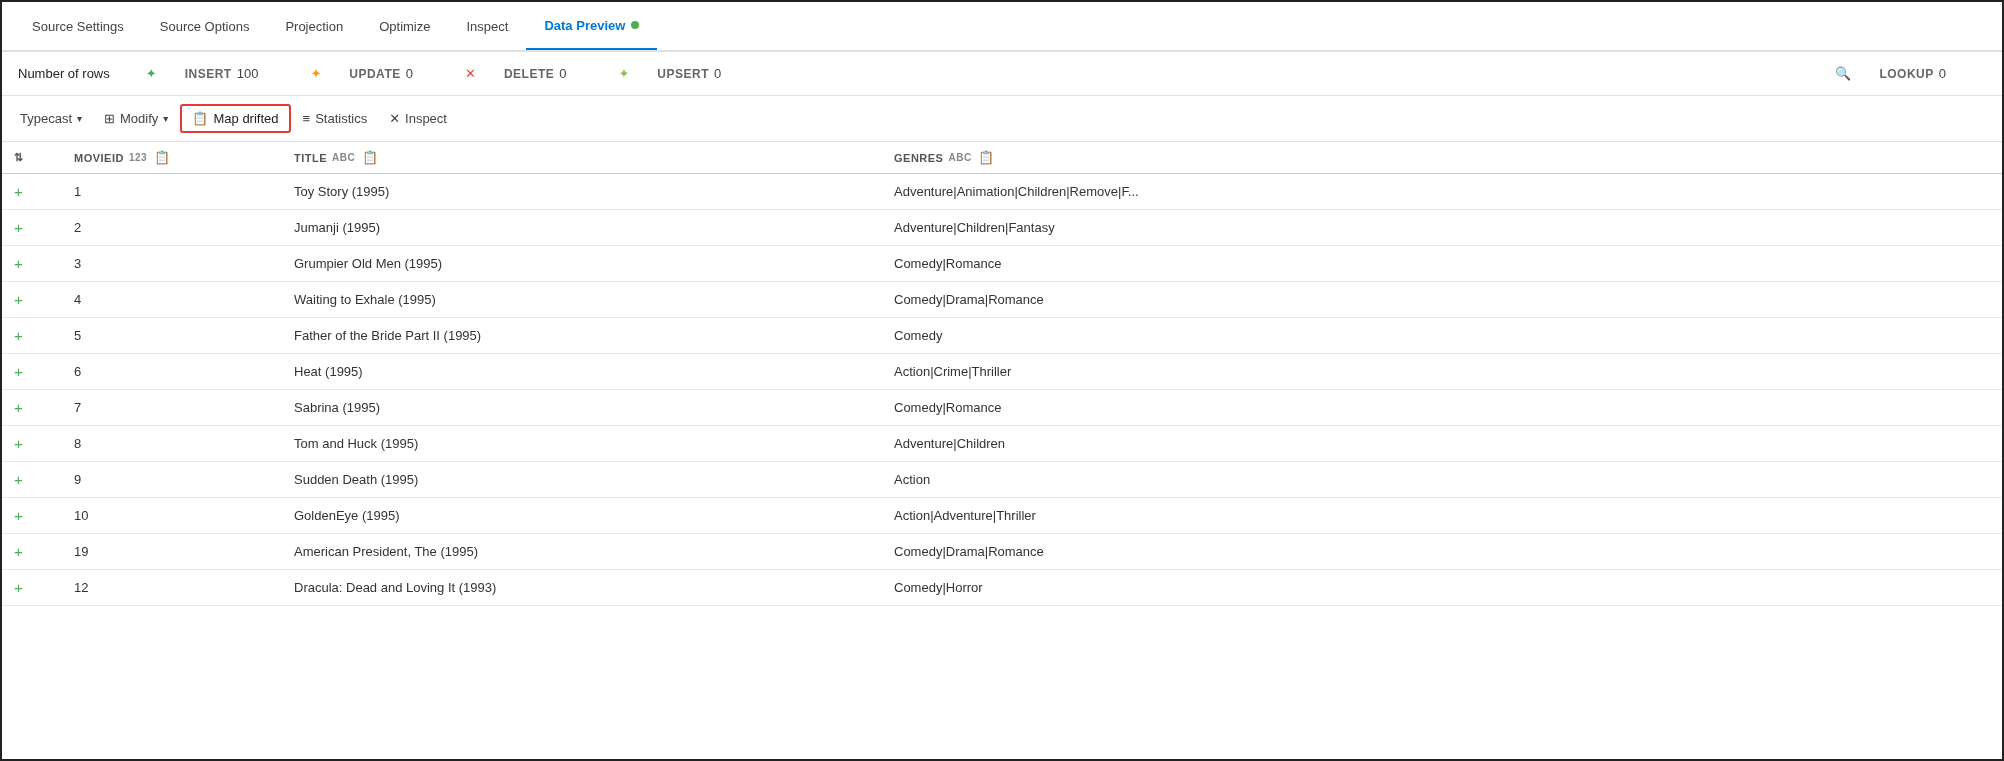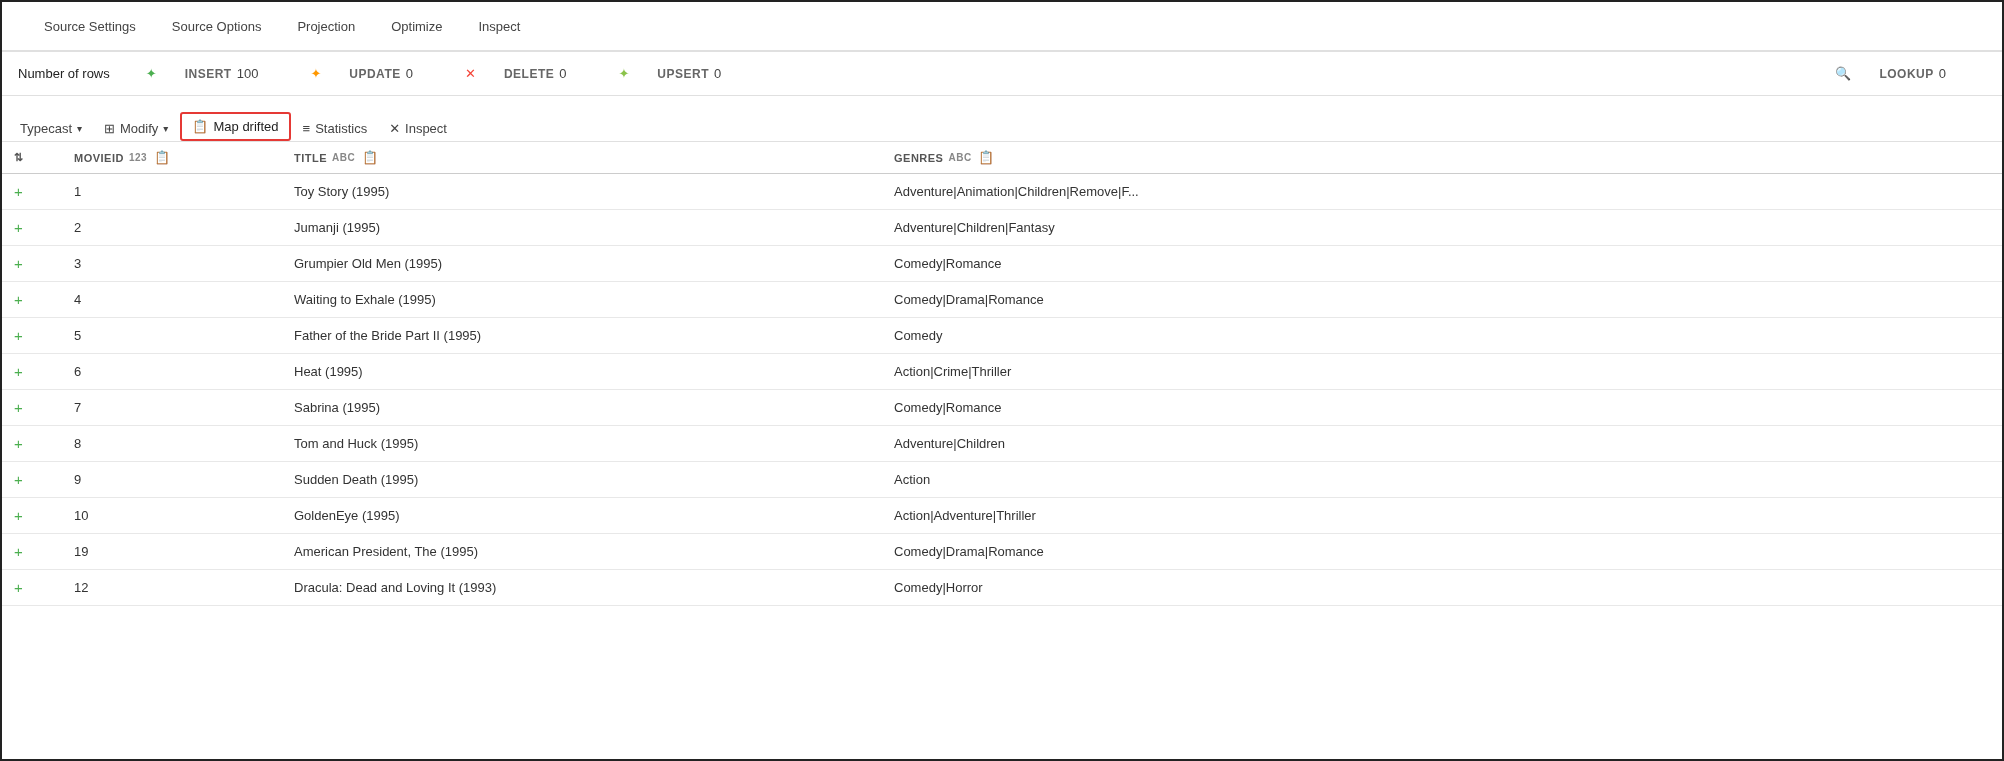--- a/index.html
+++ b/index.html
@@ -3,21 +3,21 @@
   <meta charset="utf-8">
   <style>
     * { box-sizing: border-box; margin: 0; padding: 0; }
     body { font-family: 'Segoe UI', Arial, sans-serif; font-size: 13px; background: #fff; color: #222; overflow: hidden; }
 
     
     .top-nav {
       display: flex;
       border-bottom: 2px solid #e0e0e0;
       height: 50px;
-      padding: 0 24px;
+      padding: 0 12px;
     }
     .nav-item {
       padding: 0 18px;
       height: 100%;
       display: flex;
       align-items: center;
       cursor: pointer;
       font-size: 13px;
       color: #444;
       white-space: nowrap;
@@ -63,21 +63,21 @@
     .insert-icon { color: #4caf50; }
     .update-icon { color: #ff9800; }
     .delete-icon { color: #f44336; }
     .upsert-icon { color: #8bc34a; }
     .lookup-icon { color: #9e9e9e; }
     .stat-item .label { color: #666; font-weight: 600; font-size: 12px; letter-spacing: 0.5px; padding-left: 23px; }
 
     
     .toolbar {
       display: flex;
-      align-items: flex-end;
+      align-items: center;
       height: 46px;
       padding: 0 8px;
       border-bottom: 1px solid #e0e0e0;
       gap: 2px;
     }
     .toolbar-btn {
       display: flex;
       align-items: center;
       padding: 5px 10px;
       border: none;
@@ -146,20 +146,21 @@
 <body>
 
 <div class="outer-border">
 
   <nav class="top-nav">
   <div class="nav-item">Source Settings</div>
       <div class="nav-item">Source Options</div>
       <div class="nav-item">Projection</div>
       <div class="nav-item">Optimize</div>
       <div class="nav-item">Inspect</div>
+      <div class="nav-item active">Data Preview<span class="nav-dot"></span></div>
     </nav>
 
   <div class="stats-bar">
     <span class="stats-label">Number of rows</span>
     <div class="stat-item">
       <span class="insert-icon">✦</span>
       <span class="label">INSERT</span>
       <span class="count">100</span>
     </div>
     <div class="stat-item">

